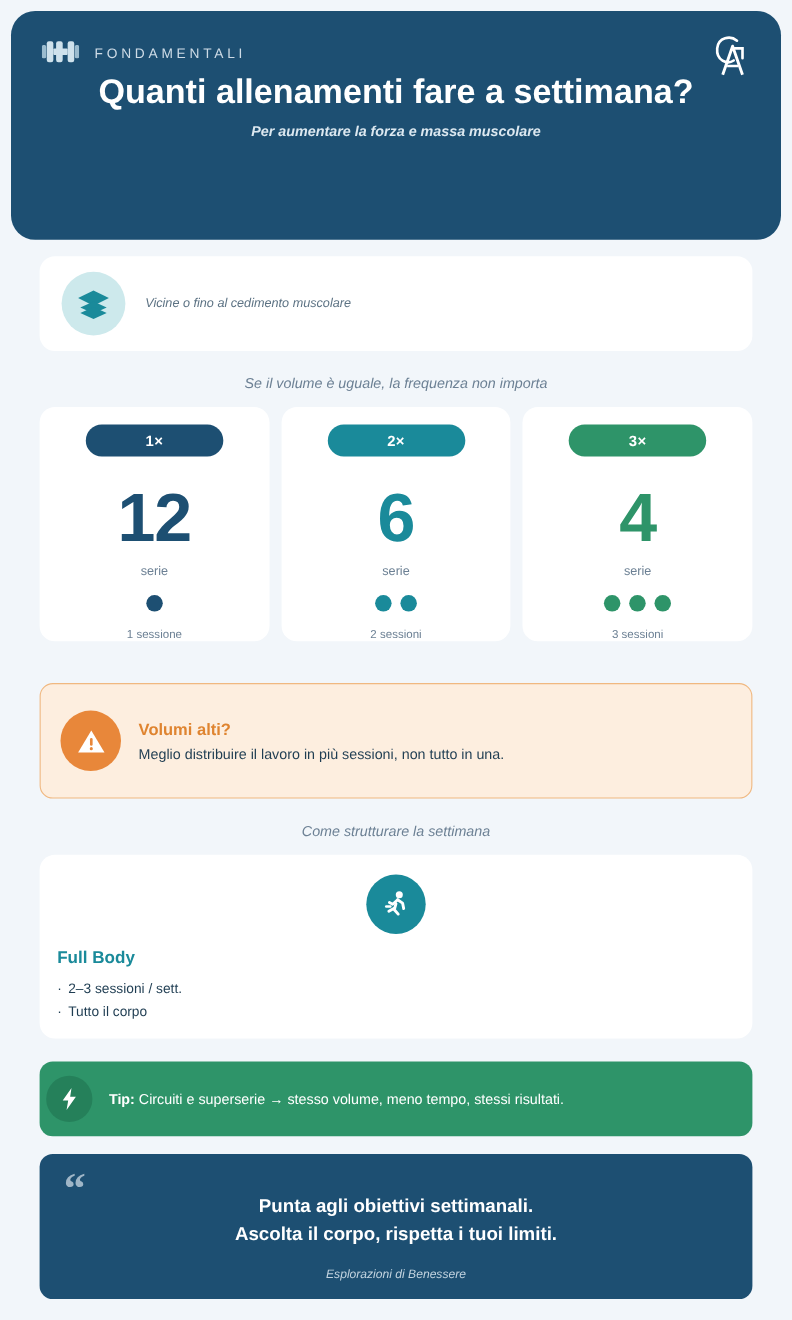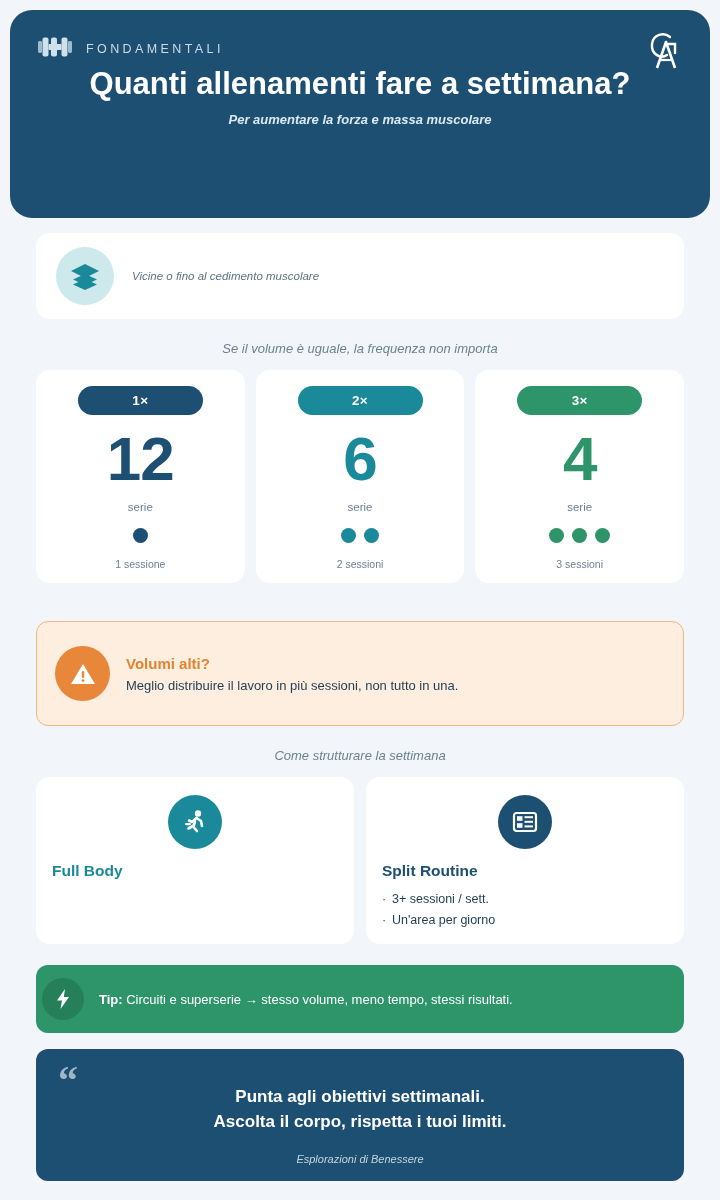--- a/index.html
+++ b/index.html
@@ -137,21 +137,21 @@
     color: #ffffff;
     font-size: 13.5px;
     font-weight: bold;
     padding: 7px 0;
     letter-spacing: 0.3px;
   }
   .freq-number {
     font-size: 62px;
     font-weight: bold;
     line-height: 1;
-    margin-top: 13px;
+    margin-top: 26px;
     letter-spacing: -1px;
   }
   .freq-unit {
     font-size: 11.5px;
     color: #6c8094;
     margin-top: 11px;
   }
   .dots {
     display: flex;
     justify-content: center;
@@ -412,39 +412,26 @@
         <svg width="28" height="28" viewBox="0 0 28 28">
           <circle cx="17" cy="5.5" r="3.2" fill="#ffffff"></circle>
           <path d="M15.5 10 L11 14 L8 12.5" stroke="#ffffff" stroke-width="2.6" fill="none" stroke-linecap="round" stroke-linejoin="round"></path>
           <path d="M15.5 10 L20 13 L21 18" stroke="#ffffff" stroke-width="2.6" fill="none" stroke-linecap="round" stroke-linejoin="round"></path>
           <path d="M14 13.5 L12.5 19 L16 23" stroke="#ffffff" stroke-width="2.6" fill="none" stroke-linecap="round" stroke-linejoin="round"></path>
           <path d="M12.8 17.5 L7.5 20.5" stroke="#ffffff" stroke-width="2.6" fill="none" stroke-linecap="round"></path>
           <rect x="4" y="15" width="6" height="2.2" rx="1.1" fill="#ffffff"></rect>
         </svg>
       </span>
       <div class="struct-title" style="color:#1a8a9a">Full Body</div>
-    </div>
-
-    <div class="struct-card">
-      <span class="struct-badge" style="background:#1d4f72">
-        <svg width="26" height="24" viewBox="0 0 26 24">
-          <rect x="2" y="3" width="22" height="18" rx="2.5" fill="none" stroke="#ffffff" stroke-width="2.2"></rect>
-          <rect x="5" y="6.2" width="5.5" height="4.6" fill="#ffffff"></rect>
-          <rect x="5" y="13.2" width="5.5" height="4.6" fill="#ffffff"></rect>
-          <rect x="12.5" y="6.2" width="8.5" height="2" fill="#ffffff"></rect>
-          <rect x="12.5" y="10.8" width="8.5" height="2" fill="#ffffff"></rect>
-          <rect x="12.5" y="15.4" width="8.5" height="2" fill="#ffffff"></rect>
-        </svg>
-      </span>
-      <div class="struct-title" style="color:#1d4f72">Split Routine</div>
       <ul class="struct-list">
-        <li>3+ sessioni / sett.</li>
-        <li>Un'area per giorno</li>
+        <li>2–3 sessioni / sett.</li>
+        <li>Tutto il corpo</li>
       </ul>
     </div>
+
 
   </div>
 
   <div class="tip">
     <span class="tip-badge">
       <svg width="20" height="22" viewBox="0 0 20 22">
         <path d="M12 1 L4 12.5 L9 12.5 L7.5 21 L16 9 L10.8 9 Z" fill="#ffffff"></path>
       </svg>
     </span>
     <div class="tip-text">

